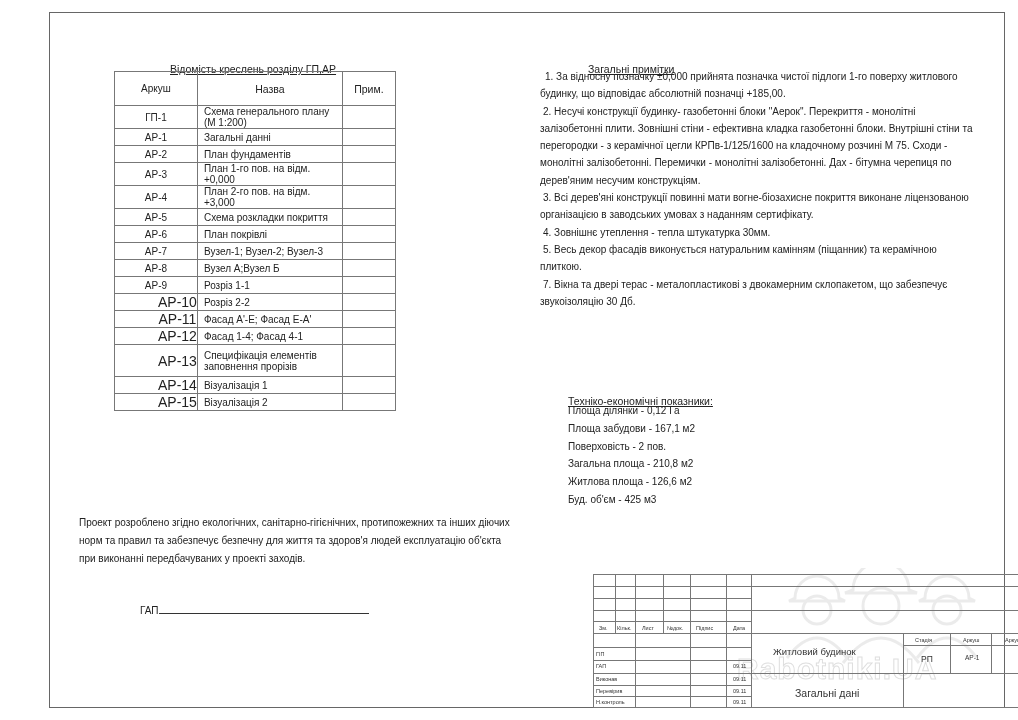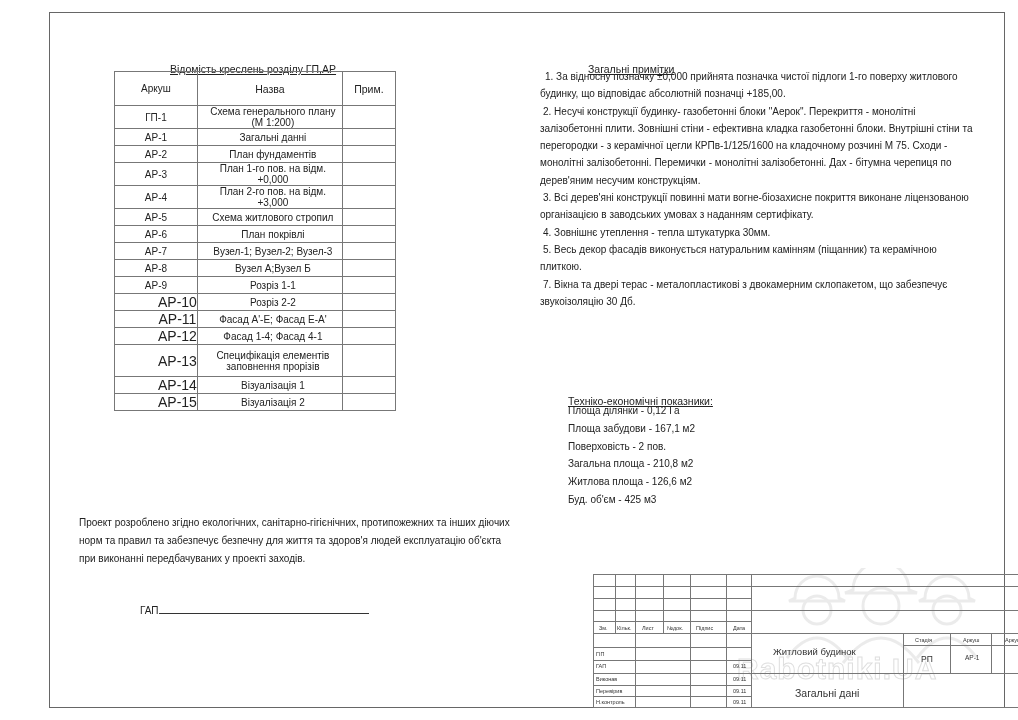--- a/index.html
+++ b/index.html
@@ -10,21 +10,21 @@
   .abs { position:absolute; }
   .title-u { text-decoration:underline; font-size:10.5px; color:#222;margin-top:23px; }
 
   
   table.sheets { position:absolute; left:114px; top:71px; width:282px;
                  border-collapse:collapse; font-size:10px; }
   table.sheets td, table.sheets th { border:1px solid #777; padding:0; color:#222; font-weight:normal; }
   table.sheets th { height:33px; font-size:10.5px; }
   table.sheets td.code { width:37px; text-align:center; height:16px; }
   table.sheets td.code.sm { font-size:14px;padding-left:43px; }
-  table.sheets td.name { padding-left:6px; width:170px;text-align:center; }
+  table.sheets td.name { padding-left:6px; width:170px; }
   table.sheets td.note { width:62px; }
   table.sheets tr.tall td { height:31px; }
 
   .notes { position:absolute; left:540px; top:68px; width:440px; font-size:10px; line-height:17.3px; }
   .notes p { margin:0; }
   .tep { position:absolute; left:568px; top:402px; font-size:10px; line-height:17.8px; }
   .tep p { margin:0; }
 
   .statement { position:absolute; left:79px; top:514px; width:440px; font-size:10px; line-height:18px; }
   .statement p { margin:0; }
@@ -80,21 +80,21 @@
         <td class="name">План 1-го пов. на відм. +0,000</td>
         <td class="note"></td>
       </tr>
       <tr>
         <td class="code">АР-4</td>
         <td class="name">План 2-го пов. на відм. +3,000</td>
         <td class="note"></td>
       </tr>
       <tr>
         <td class="code">АР-5</td>
-        <td class="name">Схема житлового стропил</td>
+        <td class="name">Схема розкладки покриття</td>
         <td class="note"></td>
       </tr>
       <tr>
         <td class="code">АР-6</td>
         <td class="name">План покрівлі</td>
         <td class="note"></td>
       </tr>
       <tr>
         <td class="code">АР-7</td>
         <td class="name">Вузел-1; Вузел-2; Вузел-3</td>

